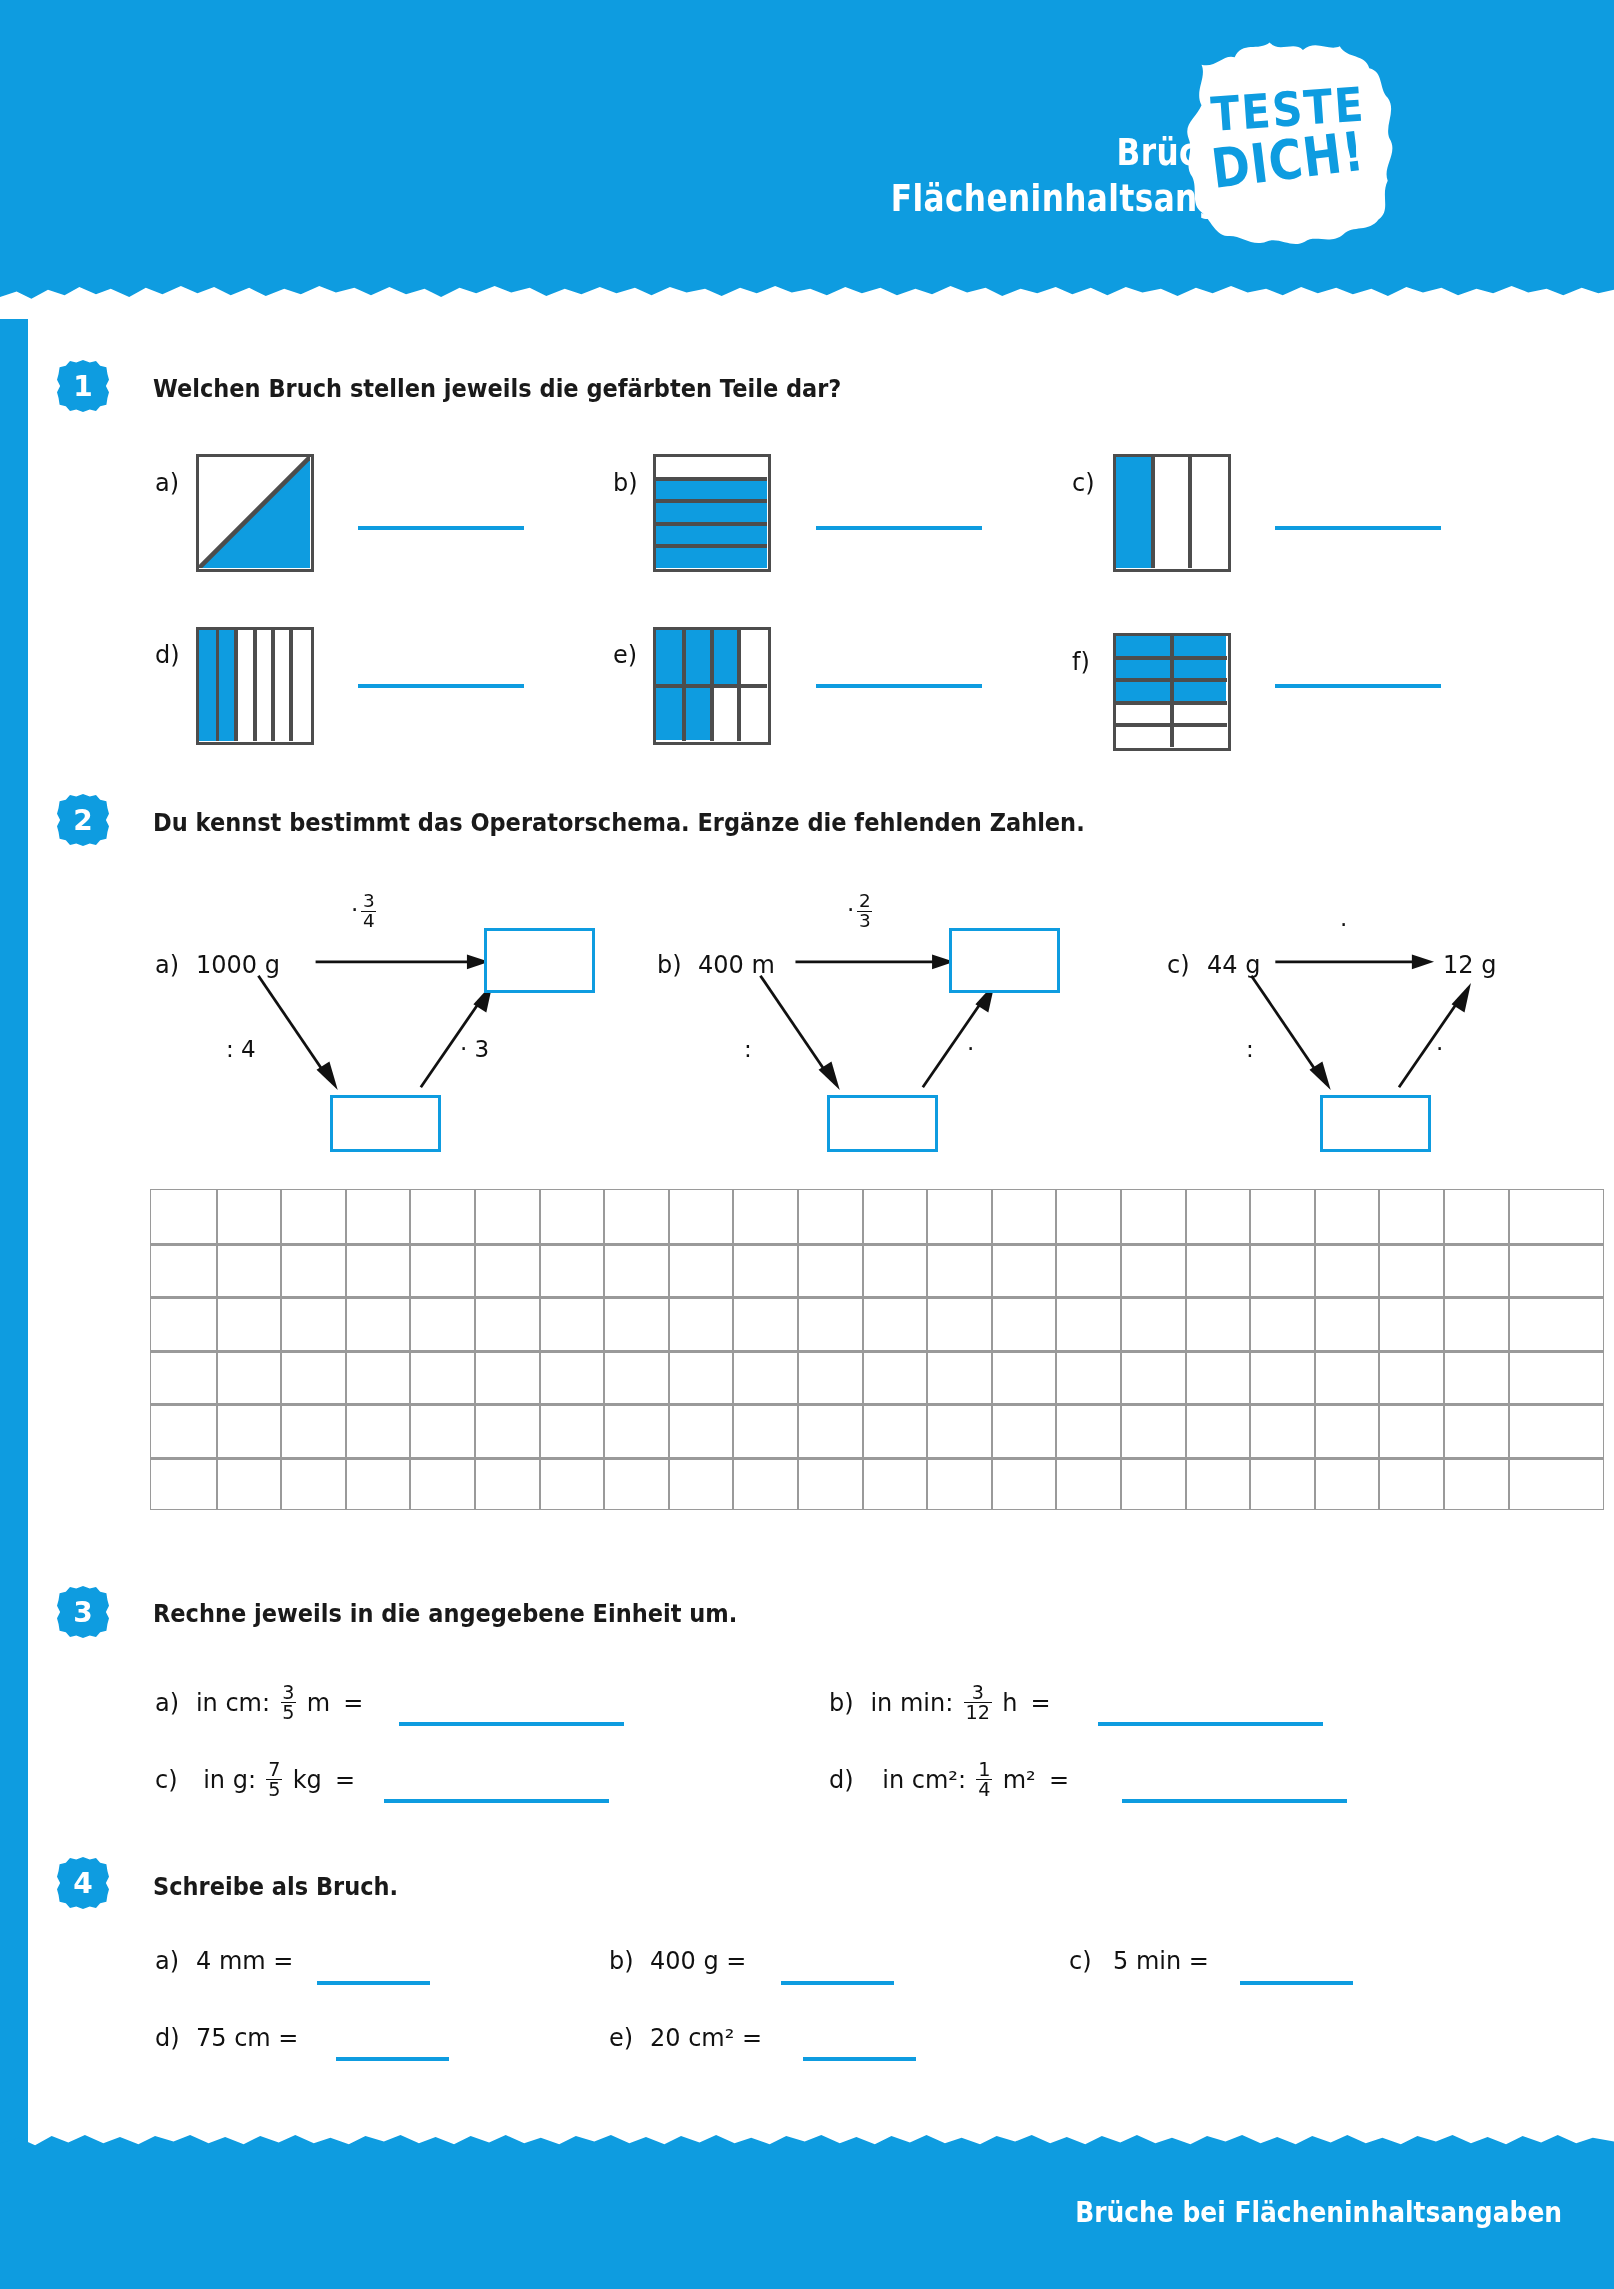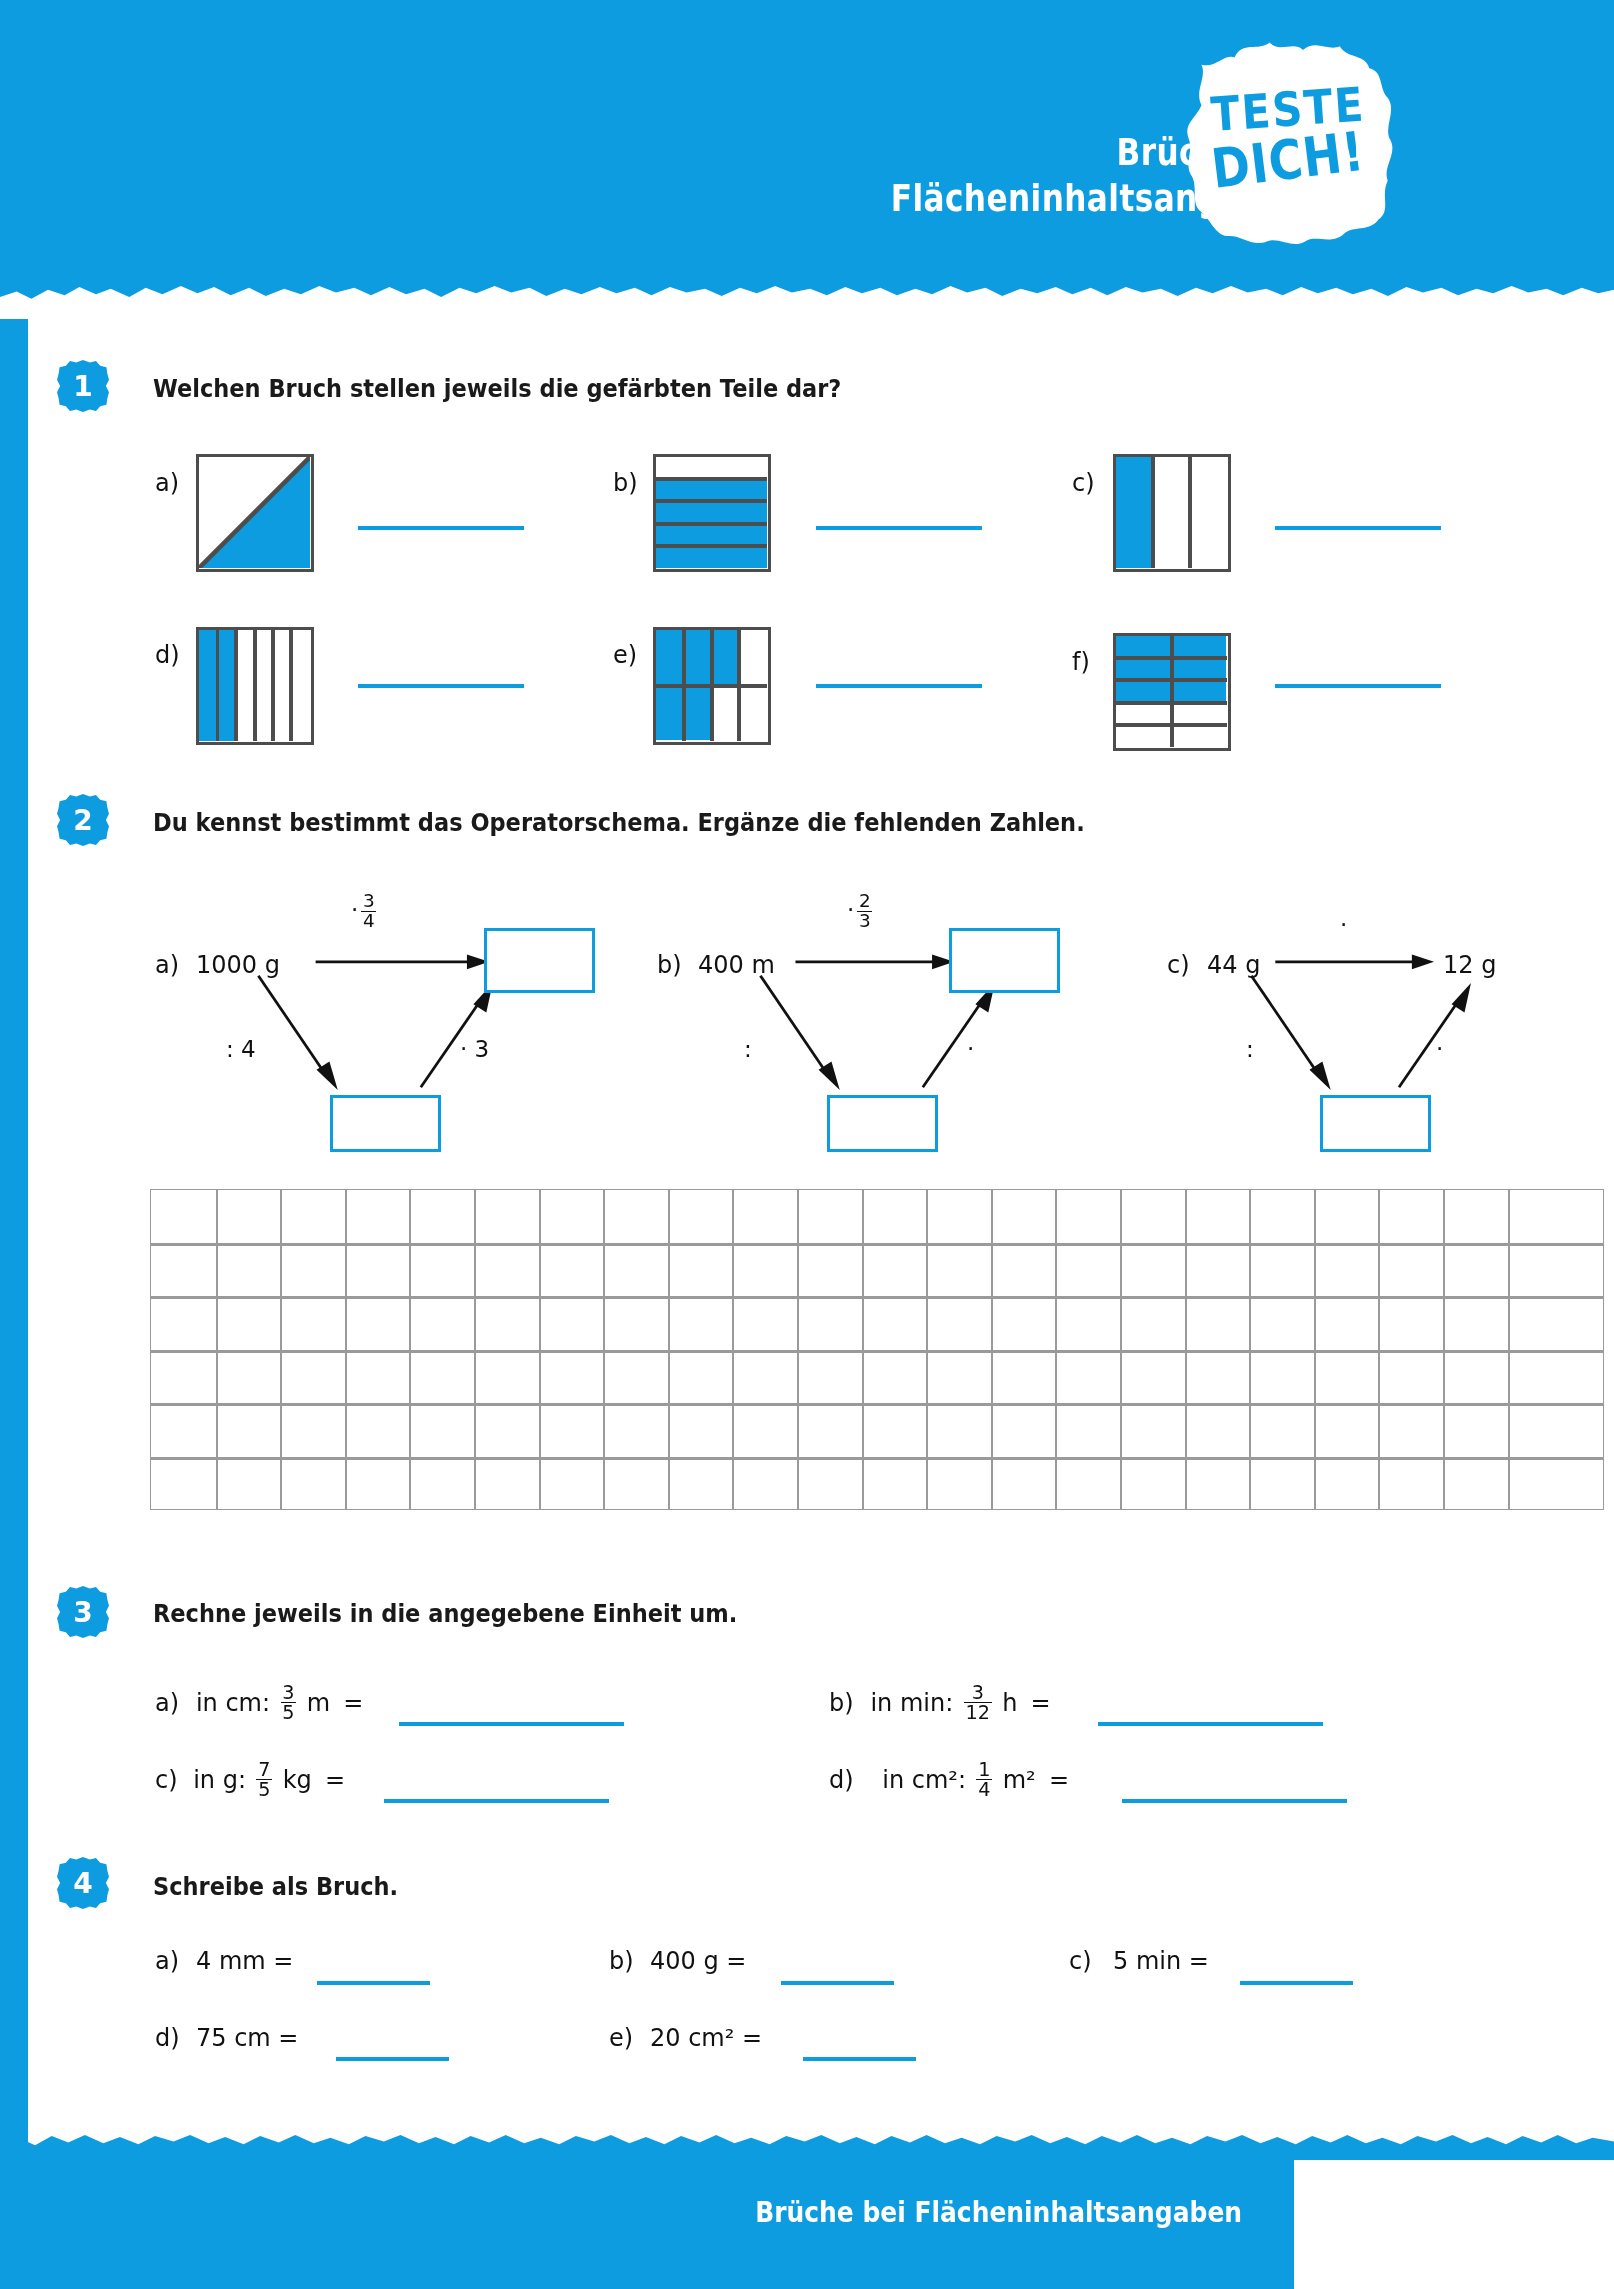--- a/index.html
+++ b/index.html
@@ -135,21 +135,21 @@
   .frac .den { font-size: 0.80em; line-height: 1.0; padding: 0 1.8px; border-top: 1.8px solid #111; }
 
   
   .grid { position: absolute; border: 1.8px solid #9a9a9a; }
   .grid .vl { position: absolute; top:0; bottom:0; width: 1.8px; background: #9a9a9a; }
   .grid .hl { position: absolute; left:0; right:0; height: 2.8px; background: #9a9a9a; }
 
   
   .footer {
     position: absolute; left: 0; bottom: 0;
-    width: 1294px; height: 143px;
+    width: 1614px; height: 143px;
     background: #0e9ce0;
   }
   .footer-torn { position: absolute; left: 0; top: -24px; width: 1614px; height: 37px; }
   .footer-title {
     position: absolute; right: 52px; top: 48px;
     color: #fff;
     font-family: "DejaVu Sans", sans-serif;
     font-weight: bold;
     font-size: 29px;
     transform: scaleX(0.86);
@@ -406,21 +406,21 @@
           <span class="num">3</span>
           <span class="den">12</span>
         </span>
       <span>h</span>
       <span style="margin-left:5.5px">=</span>
     </div>
     <div class="ansline" style="left:1098px; top:1722px; width:225px;"></div>
 
     <div class="lbl" style="left:155px; top:1761px;">
       <span>c)</span>
-      <span style="margin-left:8px">in g:</span>
+      <span style="margin-left:18px">in g:</span>
       <span class="frac">
           <span class="num">7</span>
           <span class="den">5</span>
         </span>
       <span>kg</span>
       <span style="margin-left:5.5px">=</span>
     </div>
     <div class="ansline" style="left:384px; top:1799px; width:225px;"></div>
 
     <div class="lbl" style="left:829px; top:1761px;">

